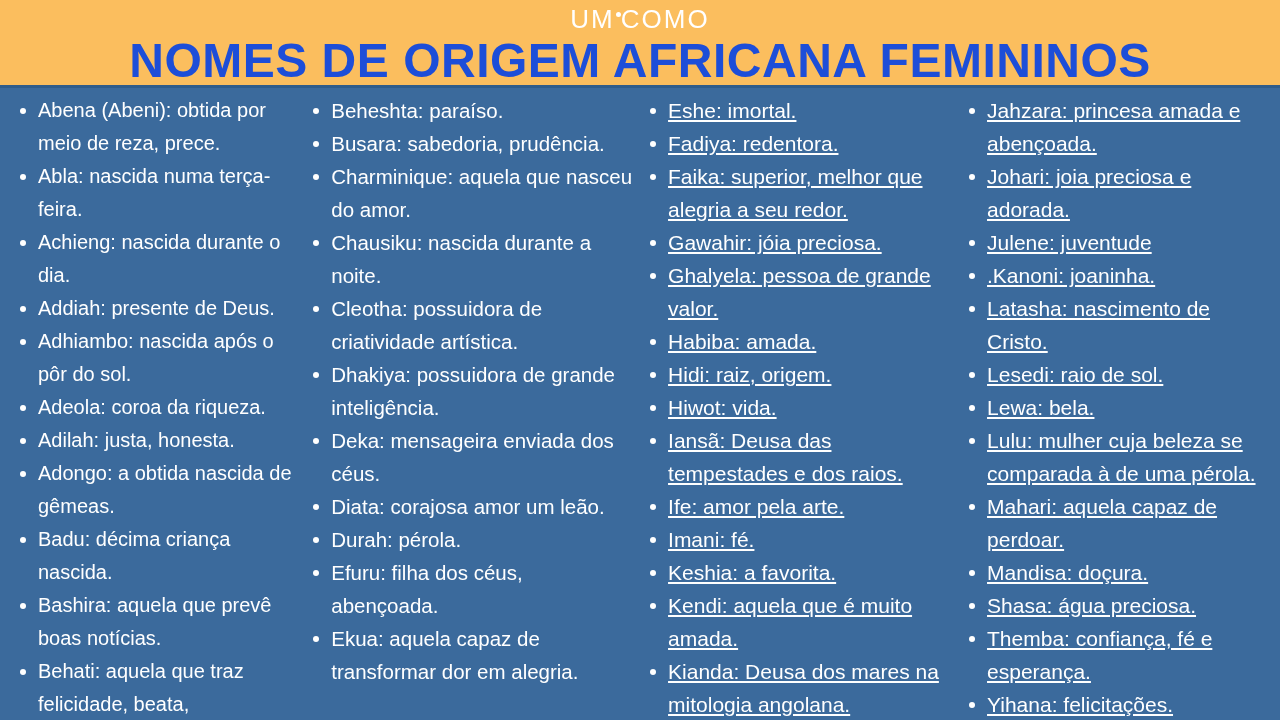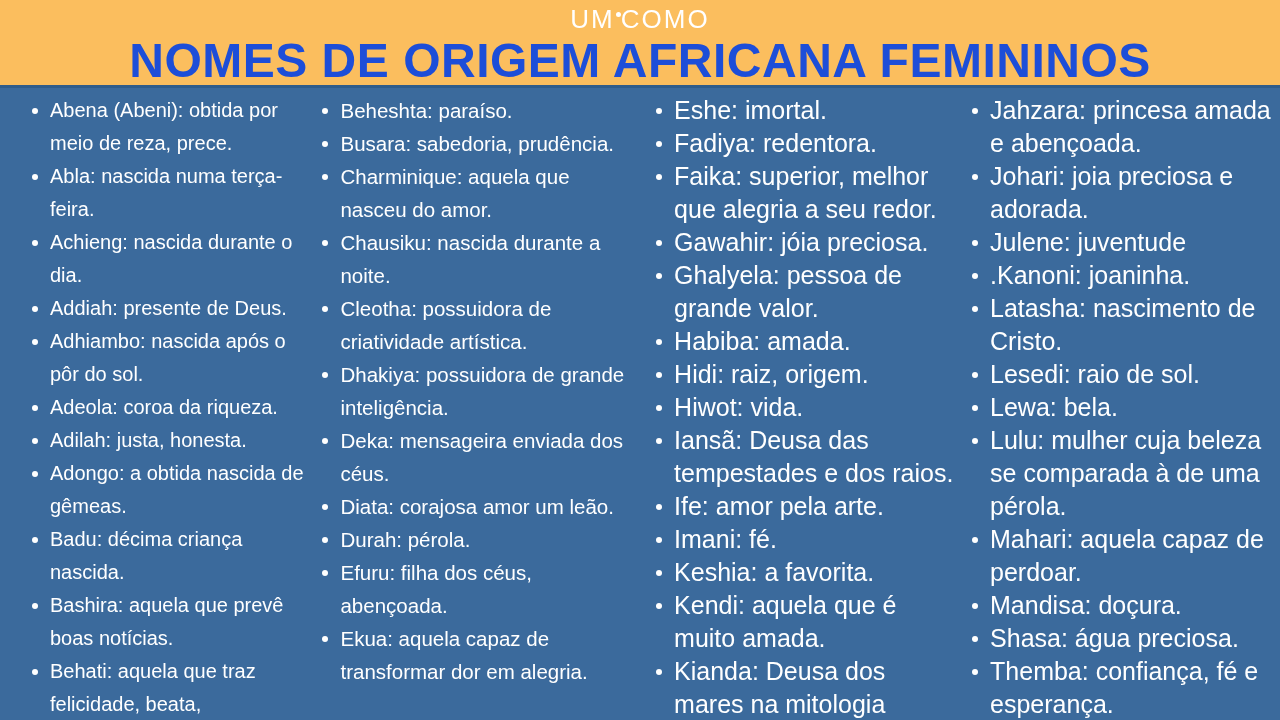--- a/index.html
+++ b/index.html
@@ -71,21 +71,21 @@
     color: #1d4ed8;
     letter-spacing: 0.5px;
     line-height: 46px;
     white-space: nowrap;
   }
   
   .columns {
     display: flex;
     width: 100%;
     height: 629px;
-    padding: 6px 4px 0 20px;
+    padding: 6px 4px 0 8px;
     box-sizing: border-box;
   }
   .col {
     box-sizing: border-box;
     padding: 0 4px;
   }
   .col-1 { width: 296px; }
   .col-2 { width: 340px; }
   .col-3 { width: 322px; }
   .col-4 { width: 322px; }
@@ -98,21 +98,21 @@
   ul.list li {
     position: relative;
     color: #ffffff;
     font-size: 20.5px;
     line-height: 33px;
     padding-left: 26px;
     margin: 0 0 0 0;
   }
   .col-1 ul.list li { font-size: 20px; }
   .col-3 ul.list li,
-  .col-4 ul.list li { font-size: 25px; }
+  .col-4 ul.list li { font-size: 21px; text-decoration: underline; }
 
   ul.list li::before {
     content: "";
     position: absolute;
     left: 8px;
     top: 14px;
     width: 6px;
     height: 6px;
     border-radius: 50%;
     background: #ffffff;

